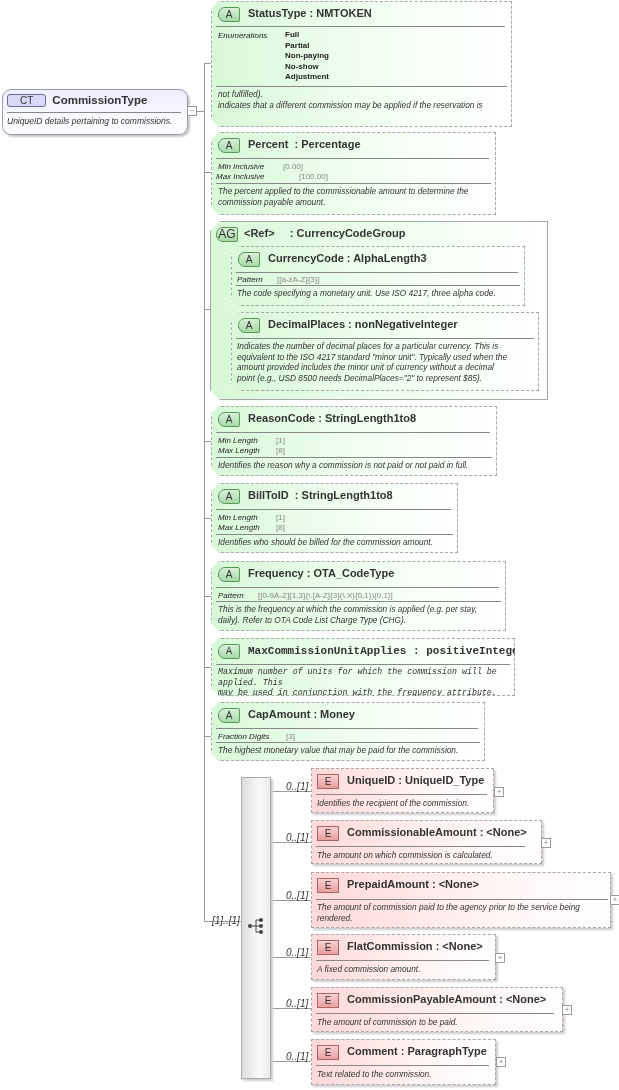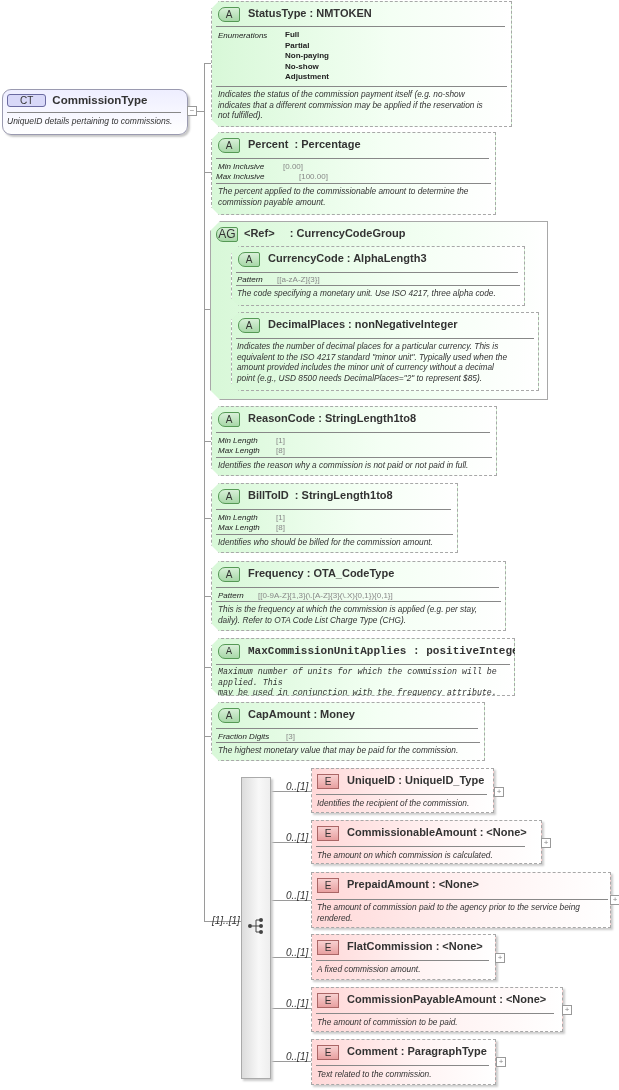--- a/index.html
+++ b/index.html
@@ -103,23 +103,22 @@
   <div class="lbl" style="left:6px;top:29px;">Enumerations</div>
   <div class="enum" style="left:73px;top:28px;">
     <div>Full</div>
     <div>Partial</div>
     <div>Non-paying</div>
     <div>No-show</div>
     <div>Adjustment</div>
   </div>
   <div class="hsep" style="top:84px;right:4px;"></div>
   <div class="adesc" style="top:87px;">
-    <div>Indicates the status of the commission payment itself (e.g. no-show</div>
+    <div>not fulfilled).</div>
     <div>indicates that a different commission may be applied if the reservation is</div>
-    <div>not fulfilled).</div>
   </div>
 </div>
 
 <div class="attr" style="left:211px;top:132px;width:283px;height:81px;">
   <div class="title"><span class="abadge">A</span><span>Percent</span> &nbsp;: <span>Percentage</span></div>
   <div class="hsep" style="top:25px;right:6px;"></div>
   <div class="lbl" style="left:6px;top:29px;">Min Inclusive</div>
   <div class="val" style="left:71px;top:29px;">[0.00]</div>
   <div class="lbl" style="left:4px;top:39px;">Max Inclusive</div>
   <div class="val" style="left:71px;top:39px;padding-left:16px;">[100.00]</div>

